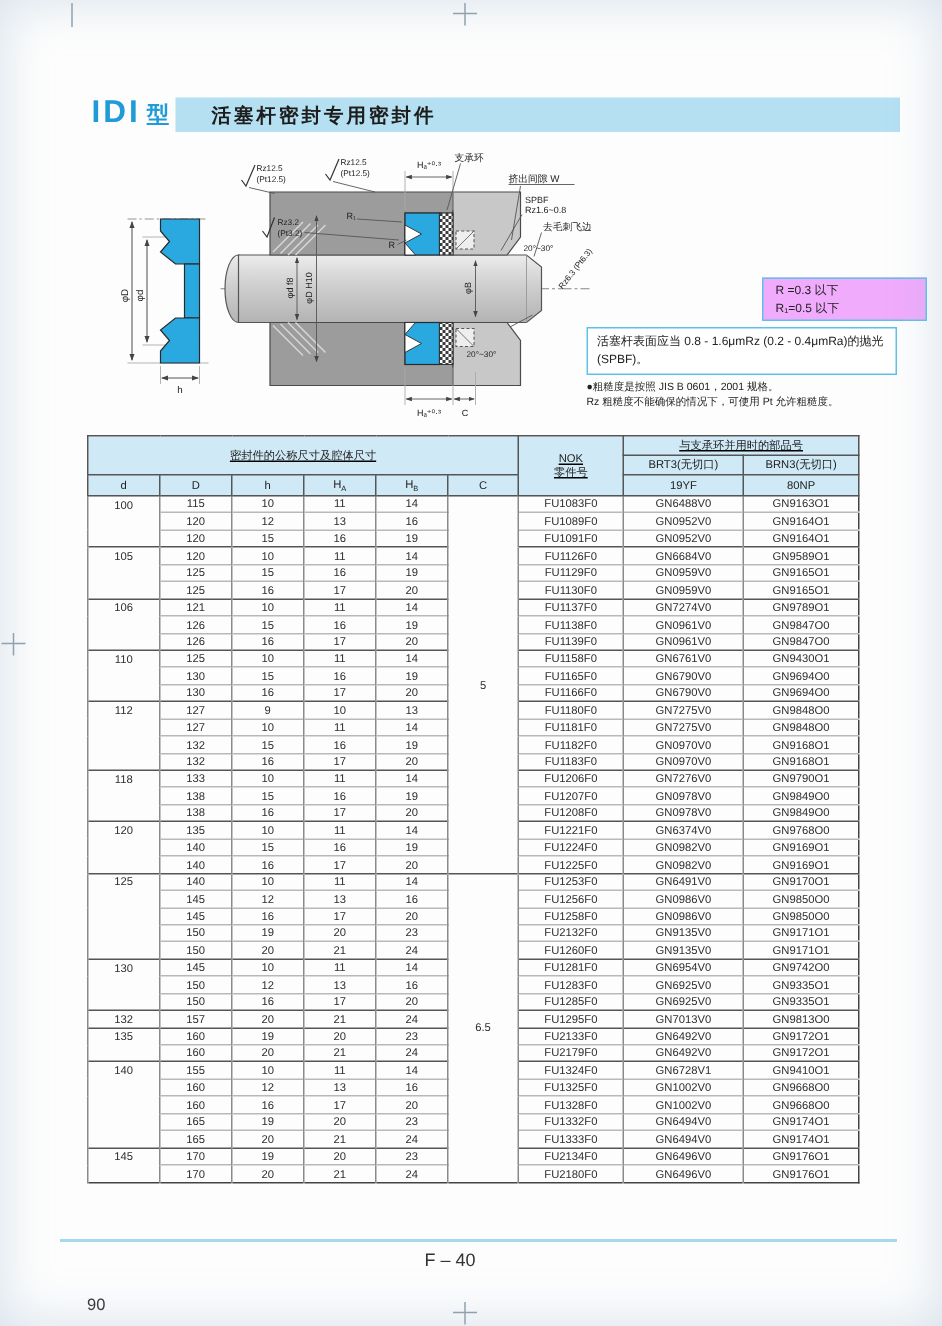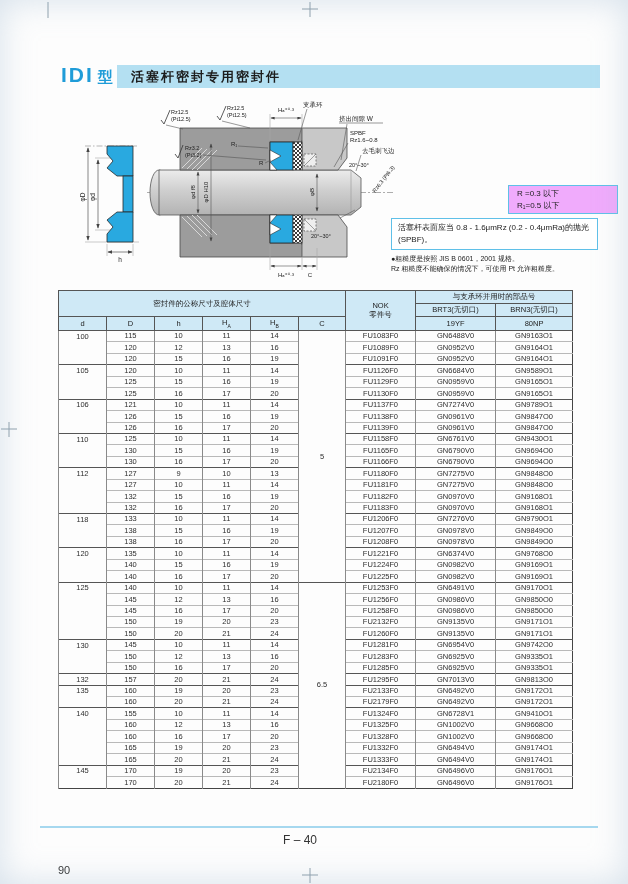--- a/index.html
+++ b/index.html
@@ -9,37 +9,37 @@
   .page:before { content:""; position:absolute; inset:0; box-shadow:inset 0 0 34px rgba(150,180,205,.38); pointer-events:none; z-index:50; }
 
   
   .reg { position:absolute; z-index:5; }
   .reg line { stroke:#8fa0ab; stroke-width:1; }
 
   
   .logo { position:absolute; left:61px; top:62px; height:26px; line-height:26px; color:#1f9cd8; font-weight:bold; font-size:21px; letter-spacing:2px; }
   .logo .suffix { font-size:15px; letter-spacing:0; margin-left:4px; }
   .band { position:absolute; left:117px; top:65px; width:483px; height:23px; background:#b4e0f2; }
-  .band span { display:block; line-height:23px; padding-left:14px; font-size:13px; font-weight:bold; color:#1d1d1d; letter-spacing:2px; }
+  .band span { display:block; line-height:23px; padding-left:24px; font-size:13px; font-weight:bold; color:#1d1d1d; letter-spacing:2px; }
 
   
   svg.diag { position:absolute; left:45px; top:98px; }
   svg.diag text { font-family:"Liberation Sans","DejaVu Sans",sans-serif; fill:#222; }
 
   .note-box-r { position:absolute; left:508px; top:185px; width:110px; height:29px; border:1px solid #5fc0e8; background:#f0abfc; padding:2px 0 0 8px; z-index:10; }
   .note-box-r div { font-size:8px; line-height:12px; color:#222; }
   .note-box-surface { position:absolute; left:391px; top:218px; width:207px; height:32px; border:1px solid #5fc0e8; background:#fff; padding:3px 6px; z-index:10; }
   .note-box-surface div { font-size:8px; line-height:12px; color:#222; }
   .diag-notes { position:absolute; left:391px; top:254px; width:214px; z-index:10; }
   .diag-notes div { font-size:7px; line-height:10px; color:#222; }
 
   
   table.spec { position:absolute; left:58px; top:290px; width:514px; border-collapse:collapse; table-layout:fixed; border:1px solid #444; z-index:10; }
   table.spec th { background:#cfe9f6; border:1px solid #555; font-weight:normal; font-size:7.5px; color:#222; padding:0; }
-  table.spec thead tr.h1 { height:13px; } table.spec thead tr.h2 { height:13px; } table.spec thead tr.h3 { height:14px; }
+  table.spec thead tr.h1 { height:13px;text-decoration:underline; } table.spec thead tr.h2 { height:13px; } table.spec thead tr.h3 { height:14px; }
   table.spec th sub { font-size:5px; }
   table.spec td { padding:0; text-align:center; font-size:7.5px; color:#2e2e2e; border-left:1px solid #8a8a8a; line-height:1; }
   table.spec tbody tr { height:11.45px;margin-left:13px; }
   td.ln { border-top:1px solid #b9b9b9; }
   td.grp { border-top:1px solid #555; }
   td.cc { font-size:8px; }
   .blu { color:#45b3e5; }
 
   .footnote { position:absolute; left:58px; top:794px; font-size:9.5px; color:#222; z-index:10; }
   .blue-rule { position:absolute; left:40px; top:826px; width:558px; height:2px; background:#a6d8ef; }

